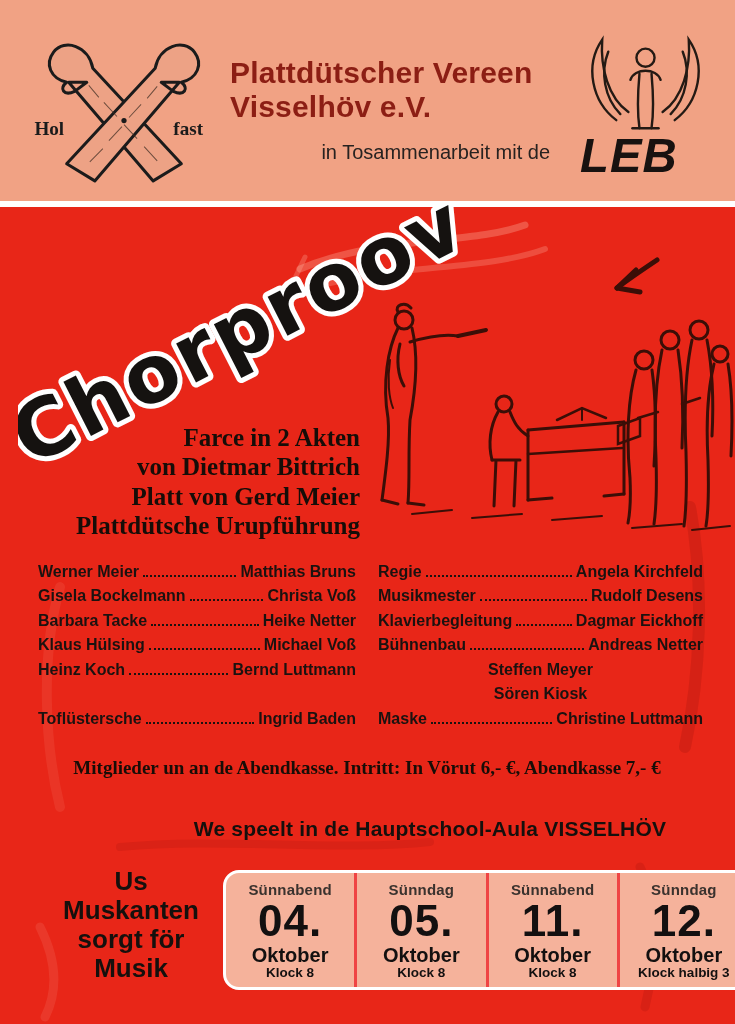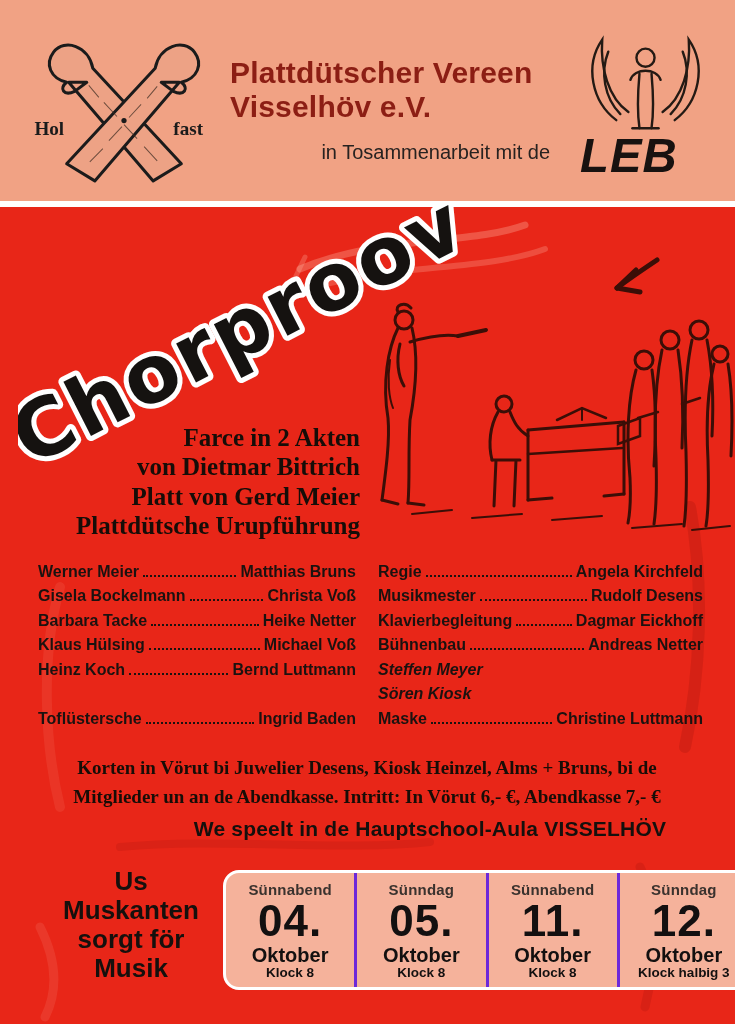--- a/index.html
+++ b/index.html
@@ -29,41 +29,41 @@
     position:absolute;left:26px;top:216px;width:334px;text-align:right;
     font-family:"Liberation Serif",serif;font-weight:bold;font-size:25px;line-height:1.17;color:#160d08;
   }
   
   .cast-col{position:absolute;top:349px;font-size:16px;font-weight:bold;color:#1b1210;}
   .cast-left{left:38px;width:318px;}
   .cast-right{left:378px;width:325px;}
   .cast-row{display:flex;align-items:flex-end;height:24.5px;white-space:nowrap;}
   .cast-row .dots{flex:1;border-bottom:2.5px dotted #1b1210;margin:0 4px 4px 4px;min-width:12px;}
   .cast-row.spacer{visibility:hidden;}
-  .cast-row.cont{justify-content:flex-start;font-style:italic;}
+  .cast-row.cont{justify-content:center;}
   
   .tickets{
     position:absolute;left:22px;top:547px;width:690px;text-align:center;
     font-family:"Liberation Serif",serif;font-weight:bold;font-size:19px;line-height:1.5;color:#170d07;
   }
   .venue{
     position:absolute;left:130px;top:610px;width:600px;text-align:center;
     font-weight:bold;font-size:21px;color:#15100d;letter-spacing:.2px;
   }
   
   .music-note{
     position:absolute;left:26px;top:660px;width:210px;text-align:center;
     font-weight:bold;font-size:26px;line-height:1.12;color:#15100d;
   }
   .date-strip{
     position:absolute;left:223px;top:663px;width:528px;height:120px;box-sizing:border-box;
     background:#F5B29B;border:3px solid #ffffff;border-radius:16px;
     display:flex;overflow:hidden;
   }
-  .date-card{flex:1;text-align:center;padding-top:8px;border-left:3px solid #6d28d9;}
+  .date-card{flex:1;text-align:center;padding-top:8px;border-left:3px solid #ef4444;}
   .date-card:first-child{border-left:none;}
   .date-day{font-size:15px;font-weight:bold;color:#3a322e;letter-spacing:.2px;}
   .date-number{font-size:44px;font-weight:bold;color:#131010;line-height:1.0;letter-spacing:1px;margin-top:1px;}
   .date-month{font-size:20px;font-weight:bold;color:#131010;line-height:1.1;margin-top:1px;}
   .date-time{font-size:13.5px;font-weight:bold;color:#131010;line-height:1.1;}
 </style>
 </head>
 <body>
 
 <div class="poster">
@@ -240,21 +240,20 @@
         <span>Sören Kiosk</span>
       </div>
       <div class="cast-row">
         <span>Maske</span>
           <span class="dots"></span>
           <span>Christine Luttmann</span>
       </div>
     </div>
 
     <div class="tickets">
-      <div>Korten in Vörut bi Juwelier Desens, Kiosk Heinzel, Alms + Bruns, bi de</div>
       <div>Mitglieder un an de Abendkasse. Intritt: In Vörut 6,- €, Abendkasse 7,- €</div>
     </div>
 
     <div class="venue">We speelt in de Hauptschool-Aula VISSELHÖV</div>
 
     <div class="music-note">
       <div>Us</div>
       <div>Muskanten</div>
       <div>sorgt för</div>
       <div>Musik</div>

